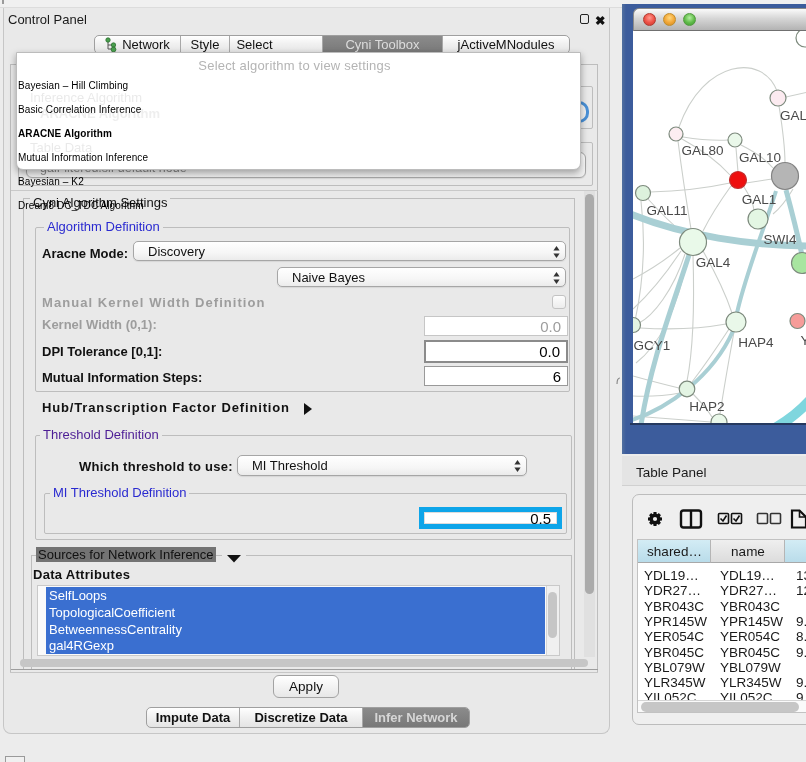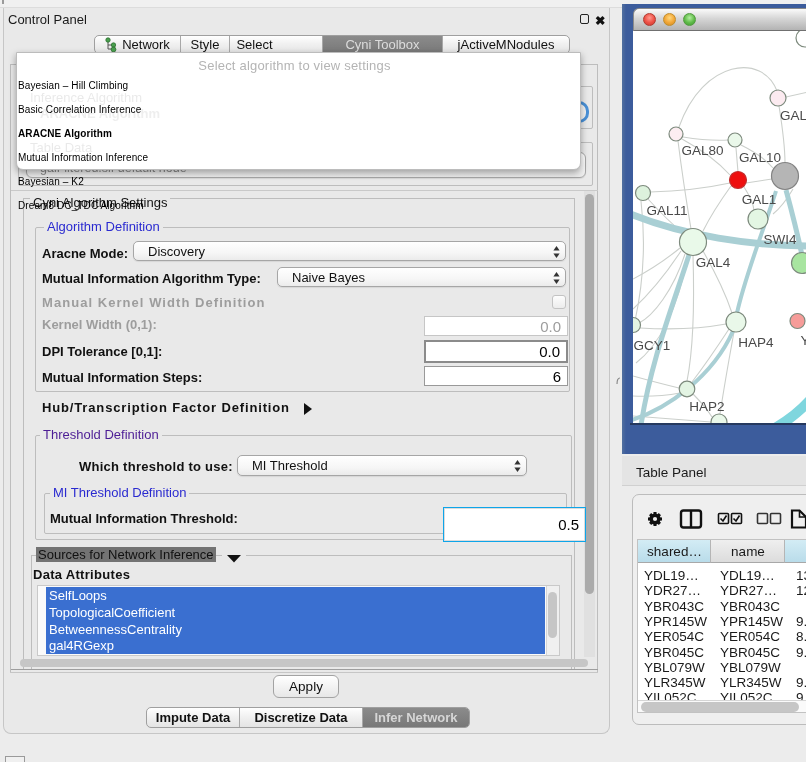--- a/index.html
+++ b/index.html
@@ -240,21 +240,20 @@
   <div class="abs combo" style="left:133px;top:241px;width:433px;height:20px;">
     <div class="ctext">Discovery</div>
   </div>
   <div class="abs arrows" style="left:553px;top:245px;">
     <svg width="7" height="14">
         <path d="M3.5,1 L6.6,5.4 L0.4,5.4 Z" fill="#333"></path>
         <path d="M3.5,13 L6.6,8.6 L0.4,8.6 Z" fill="#333"></path>
       </svg>
   </div>
 
-  <div class="abs lbl" style="left:42px;top:271px;">Mutual Information Algorithm Type:</div>
   <div class="abs combo" style="left:277px;top:267px;width:289px;height:20px;">
     <div class="ctext">Naive Bayes</div>
   </div>
   <div class="abs arrows" style="left:553px;top:271px;">
     <svg width="7" height="14">
         <path d="M3.5,1 L6.6,5.4 L0.4,5.4 Z" fill="#333"></path>
         <path d="M3.5,13 L6.6,8.6 L0.4,8.6 Z" fill="#333"></path>
       </svg>
   </div>
 
@@ -293,22 +292,21 @@
   <div class="abs arrows" style="left:514px;top:459px;">
     <svg width="7" height="14">
         <path d="M3.5,1 L6.6,5.4 L0.4,5.4 Z" fill="#333"></path>
         <path d="M3.5,13 L6.6,8.6 L0.4,8.6 Z" fill="#333"></path>
       </svg>
   </div>
 
   <div class="abs gbox" style="left:44px;top:493px;width:523px;height:41px;"></div>
   <div class="abs gtitle" style="left:50px;top:485px;color:#2a2ad0;">MI Threshold Definition</div>
 
-  <div class="abs lbl" style="left:50px;top:511px;">Mutual Information Threshold:</div>
-  <div class="abs field" style="left:419px;top:507px;width:143px;height:35px;border:1px solid #0ea5e9;box-shadow:inset 0 0 0 1px #dcdcdc;margin-left:24px;">
+  <div class="abs field" style="left:419px;top:507px;width:143px;height:22px;border:5px solid #0ea5e9;box-shadow:inset 0 0 0 1px #dcdcdc;">
     <div class="fieldtext">0.5</div>
   </div>
 
   <div class="abs" style="left:31px;top:555px;width:541px;height:114px;border:1px solid #bdbdbd;border-bottom:none;"></div>
   <div class="abs" style="left:36px;top:547px;font-size:13px;color:#111;background:#737373;padding:0 2px;">Sources for Network Inference</div>
   <div class="abs" style="left:222px;top:549px;width:24px;height:13px;background:#e9e9e9;text-align:center;">
     <svg width="14" height="9" style="margin-top:2px;">
         <path d="M0,1 L14,1 L7,8.5 Z" fill="#111"></path>
       </svg>
   </div>

